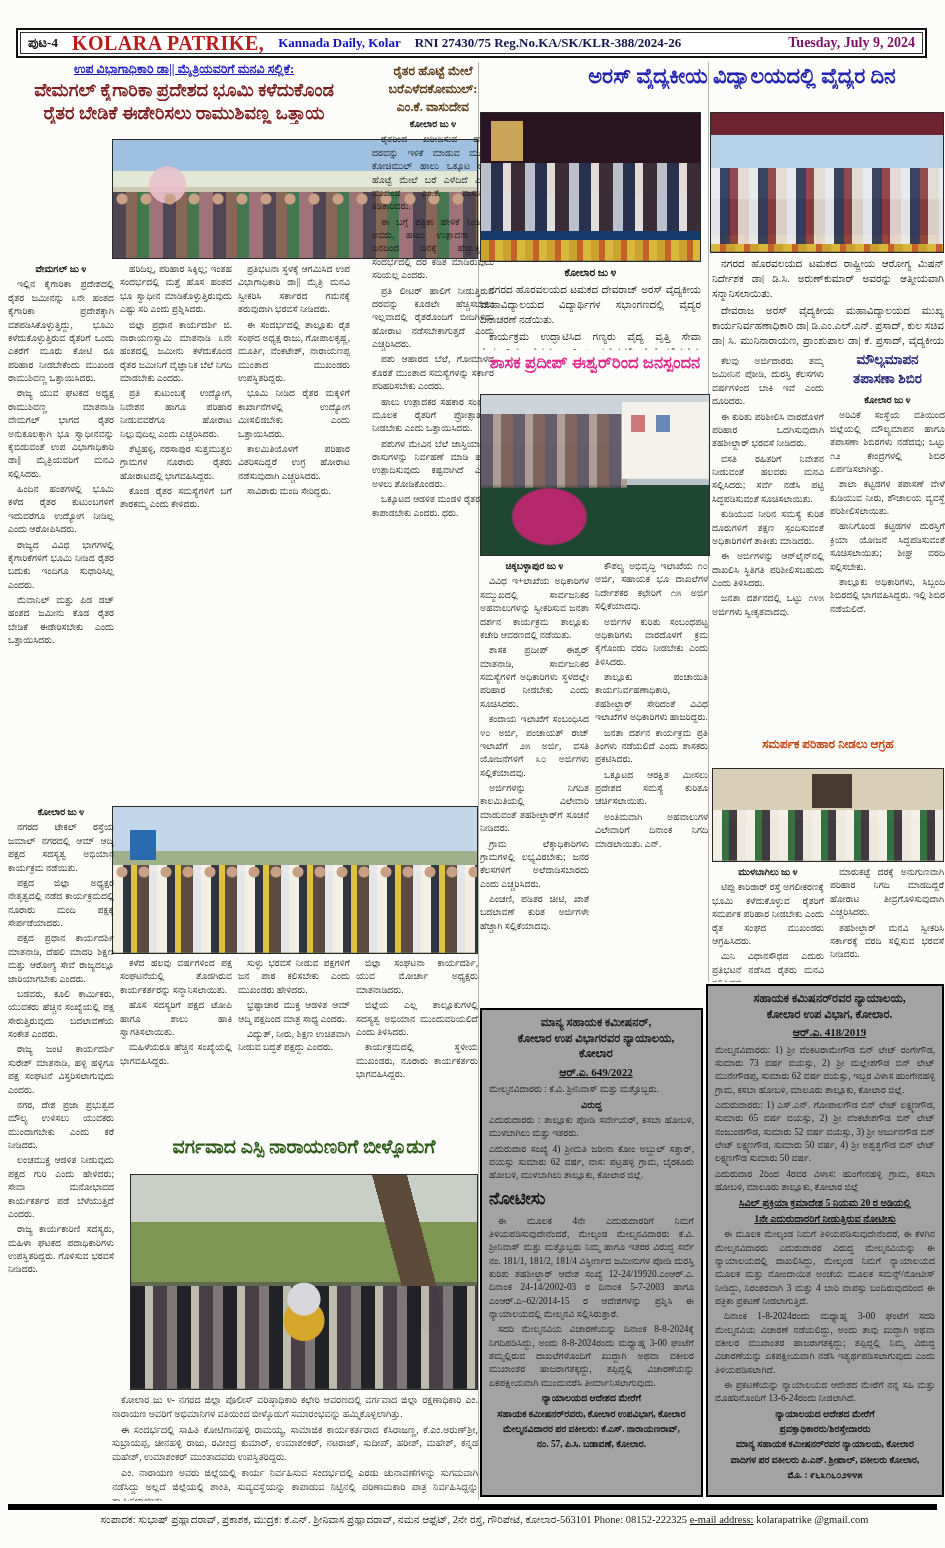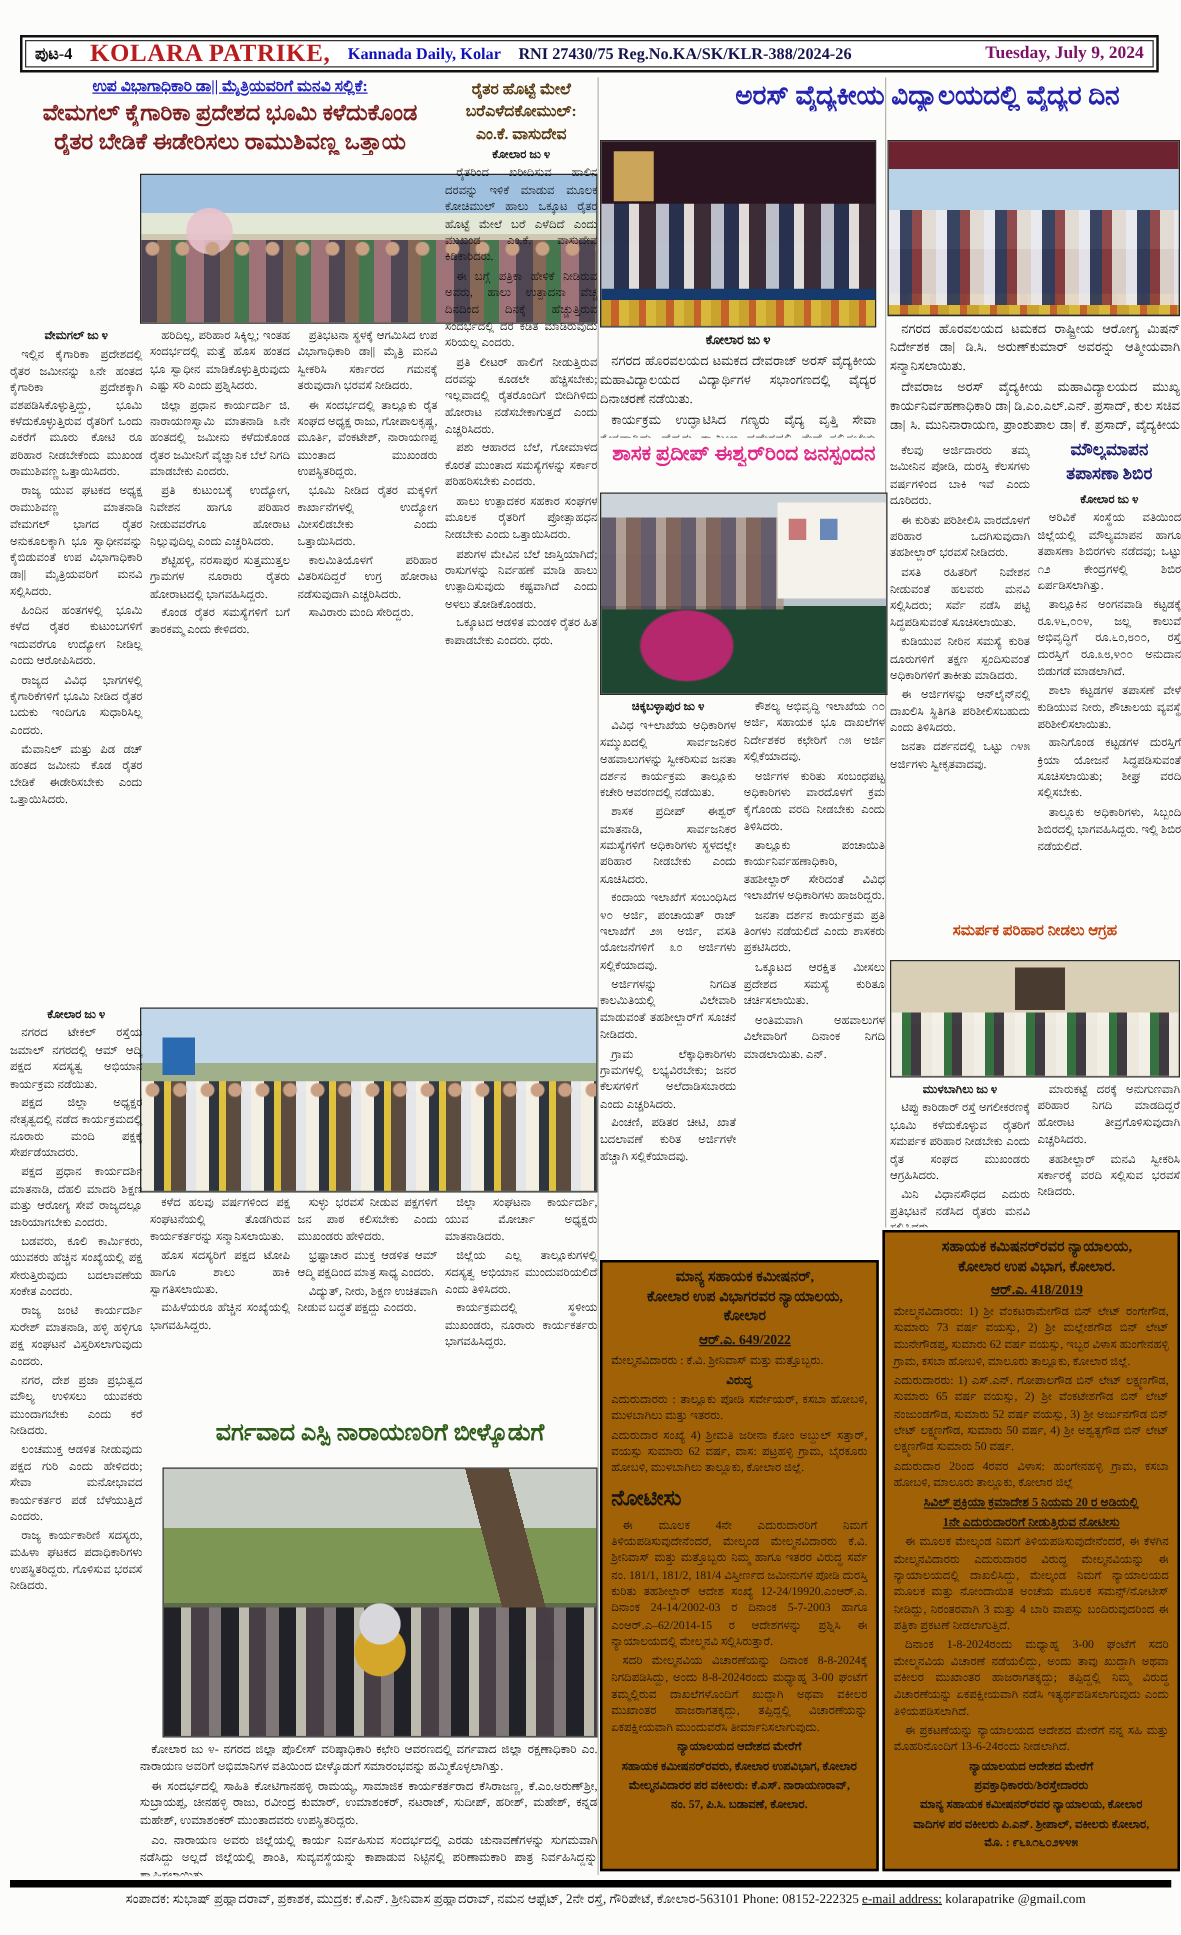--- a/index.html
+++ b/index.html
@@ -21,21 +21,21 @@
   
   .col{overflow:hidden;font-size:9.3px;line-height:1.44;text-align:justify;}
   .col p{margin:0 0 2px 0;text-indent:9px;}
   .col p.dl{text-align:center;font-weight:bold;text-indent:0;}
   .wide{font-size:10.4px;}
   
   .photo{border:1px solid #2a2a2a;box-sizing:border-box;}
   
   .vrule{width:1px;background:#b5b5ad;}
   
-  .notice{border:2px solid #000;box-sizing:border-box;background:#a16207;padding:5px 7px;overflow:hidden;}
+  .notice{border:2px solid #000;box-sizing:border-box;background:#a3a3a3;padding:5px 7px;overflow:hidden;}
   .notice .nh{font-weight:bold;font-size:11.5px;text-align:center;line-height:1.35;margin:0;}
   .notice .ncase{font-weight:bold;font-size:11px;text-align:center;margin:3px 0;text-decoration:underline;}
   .notice p{font-size:9.4px;line-height:1.42;text-align:justify;margin:0 0 2px 0;text-indent:9px;}
   .notice p.np{text-indent:0;}
   .notice .nvs{text-align:center;font-weight:bold;text-indent:0;}
   .notice .nbig{font-weight:bold;font-size:17px;text-align:left;margin:4px 0;text-indent:0;}
   .notice .nsub{font-weight:bold;text-align:center;text-decoration:underline;text-indent:0;font-size:9.8px;}
   .notice .nsig{text-align:center;font-weight:bold;text-indent:0;}
   
   #footbar{left:8px;top:1504px;width:929px;height:6px;background:#000;}
@@ -85,21 +85,21 @@
     <p>ಕೊಂಡ ರೈತರ ಸಮಸ್ಯೆಗಳಿಗೆ ಬಗೆ ತಾರಕಮ್ಮ ಎಂದು ಕೇಳಿದರು.</p>
   </div>
   <div class="abs col" style="left:238px;top:263px;width:112px;height:506px">
     <p>ಪ್ರತಿಭಟನಾ ಸ್ಥಳಕ್ಕೆ ಆಗಮಿಸಿದ ಉಪ ವಿಭಾಗಾಧಿಕಾರಿ ಡಾ|| ಮೈತ್ರಿ ಮನವಿ ಸ್ವೀಕರಿಸಿ ಸರ್ಕಾರದ ಗಮನಕ್ಕೆ ತರುವುದಾಗಿ ಭರವಸೆ ನೀಡಿದರು.</p>
     <p>ಈ ಸಂದರ್ಭದಲ್ಲಿ ತಾಲ್ಲೂಕು ರೈತ ಸಂಘದ ಅಧ್ಯಕ್ಷ ರಾಜು, ಗೋಪಾಲಕೃಷ್ಣ, ಮೂರ್ತಿ, ವೆಂಕಟೇಶ್, ನಾರಾಯಣಪ್ಪ ಮುಂತಾದ ಮುಖಂಡರು ಉಪಸ್ಥಿತರಿದ್ದರು.</p>
     <p>ಭೂಮಿ ನೀಡಿದ ರೈತರ ಮಕ್ಕಳಿಗೆ ಕಾರ್ಖಾನೆಗಳಲ್ಲಿ ಉದ್ಯೋಗ ಮೀಸಲಿಡಬೇಕು ಎಂದು ಒತ್ತಾಯಿಸಿದರು.</p>
     <p>ಕಾಲಮಿತಿಯೊಳಗೆ ಪರಿಹಾರ ವಿತರಿಸದಿದ್ದರೆ ಉಗ್ರ ಹೋರಾಟ ನಡೆಸುವುದಾಗಿ ಎಚ್ಚರಿಸಿದರು.</p>
     <p>ಸಾವಿರಾರು ಮಂದಿ ಸೇರಿದ್ದರು.</p>
   </div>
 
-  <div class="abs col" style="left:356px;top:62px;width:122px;height:707px">
+  <div class="abs col" style="left:372px;top:62px;width:122px;height:707px">
     <p class="dl" style="font-size:12.5px;color:#5a3a10;margin-bottom:0">ರೈತರ ಹೊಟ್ಟೆ ಮೇಲೆ</p>
     <p class="dl" style="font-size:12.5px;color:#5a3a10;margin-bottom:0">ಬರೆಎಳೆದಕೋಮುಲ್:</p>
     <p class="dl" style="font-size:12.5px;color:#5a3a10">ಎಂ.ಕೆ. ವಾಸುದೇವ</p>
     <p class="dl">ಕೋಲಾರ ಜು ೪</p>
     <p>ರೈತರಿಂದ ಖರೀದಿಸುವ ಹಾಲಿನ ದರವನ್ನು ಇಳಿಕೆ ಮಾಡುವ ಮೂಲಕ ಕೋಚಿಮುಲ್ ಹಾಲು ಒಕ್ಕೂಟ ರೈತರ ಹೊಟ್ಟೆ ಮೇಲೆ ಬರೆ ಎಳೆದಿದೆ ಎಂದು ಮುಖಂಡ ಎಂ.ಕೆ. ವಾಸುದೇವ ಕಿಡಿಕಾರಿದರು.</p>
     <p>ಈ ಬಗ್ಗೆ ಪತ್ರಿಕಾ ಹೇಳಿಕೆ ನೀಡಿರುವ ಅವರು, ಹಾಲು ಉತ್ಪಾದನಾ ವೆಚ್ಚ ದಿನದಿಂದ ದಿನಕ್ಕೆ ಹೆಚ್ಚುತ್ತಿರುವ ಸಂದರ್ಭದಲ್ಲಿ ದರ ಕಡಿತ ಮಾಡಿರುವುದು ಸರಿಯಲ್ಲ ಎಂದರು.</p>
     <p>ಪ್ರತಿ ಲೀಟರ್ ಹಾಲಿಗೆ ನೀಡುತ್ತಿರುವ ದರವನ್ನು ಕೂಡಲೇ ಹೆಚ್ಚಿಸಬೇಕು; ಇಲ್ಲವಾದಲ್ಲಿ ರೈತರೊಂದಿಗೆ ಬೀದಿಗಿಳಿದು ಹೋರಾಟ ನಡೆಸಬೇಕಾಗುತ್ತದೆ ಎಂದು ಎಚ್ಚರಿಸಿದರು.</p>
     <p>ಪಶು ಆಹಾರದ ಬೆಲೆ, ಗೋಮಾಳದ ಕೊರತೆ ಮುಂತಾದ ಸಮಸ್ಯೆಗಳನ್ನು ಸರ್ಕಾರ ಪರಿಹರಿಸಬೇಕು ಎಂದರು.</p>
     <p>ಹಾಲು ಉತ್ಪಾದಕರ ಸಹಕಾರ ಸಂಘಗಳ ಮೂಲಕ ರೈತರಿಗೆ ಪ್ರೋತ್ಸಾಹಧನ ನೀಡಬೇಕು ಎಂದು ಒತ್ತಾಯಿಸಿದರು.</p>
     <p>ಪಶುಗಳ ಮೇವಿನ ಬೆಲೆ ಜಾಸ್ತಿಯಾಗಿದೆ; ರಾಸುಗಳನ್ನು ನಿರ್ವಹಣೆ ಮಾಡಿ ಹಾಲು ಉತ್ಪಾದಿಸುವುದು ಕಷ್ಟವಾಗಿದೆ ಎಂದು ಅಳಲು ತೋಡಿಕೊಂಡರು.</p>
@@ -166,21 +166,20 @@
     <p>ಕುಡಿಯುವ ನೀರಿನ ಸಮಸ್ಯೆ ಕುರಿತ ದೂರುಗಳಿಗೆ ತಕ್ಷಣ ಸ್ಪಂದಿಸುವಂತೆ ಅಧಿಕಾರಿಗಳಿಗೆ ತಾಕೀತು ಮಾಡಿದರು.</p>
     <p>ಈ ಅರ್ಜಿಗಳನ್ನು ಆನ್‌ಲೈನ್‌ನಲ್ಲಿ ದಾಖಲಿಸಿ ಸ್ಥಿತಿಗತಿ ಪರಿಶೀಲಿಸಬಹುದು ಎಂದು ತಿಳಿಸಿದರು.</p>
     <p>ಜನತಾ ದರ್ಶನದಲ್ಲಿ ಒಟ್ಟು ೧೪೫ ಅರ್ಜಿಗಳು ಸ್ವೀಕೃತವಾದವು.</p>
   </div>
 
   <div class="abs hl" style="left:830px;top:352px;width:115px;font-size:13.5px;color:#1c1c72">ಮೌಲ್ಯಮಾಪನ</div>
   <div class="abs hl" style="left:830px;top:371px;width:115px;font-size:13.5px;color:#1c1c72">ತಪಾಸಣಾ ಶಿಬಿರ</div>
   <div class="abs col" style="left:830px;top:394px;width:115px;height:339px">
     <p class="dl">ಕೋಲಾರ ಜು ೪</p>
     <p>ಅರಿವಿಕೆ ಸಂಸ್ಥೆಯ ವತಿಯಿಂದ ಜಿಲ್ಲೆಯಲ್ಲಿ ಮೌಲ್ಯಮಾಪನ ಹಾಗೂ ತಪಾಸಣಾ ಶಿಬಿರಗಳು ನಡೆದವು; ಒಟ್ಟು ೧೨ ಕೇಂದ್ರಗಳಲ್ಲಿ ಶಿಬಿರ ಏರ್ಪಡಿಸಲಾಗಿತ್ತು.</p>
-    <p>ತಾಲ್ಲೂಕಿನ ಅಂಗನವಾಡಿ ಕಟ್ಟಡಕ್ಕೆ ರೂ.೪೬,೦೦೪, ಜಲ್ಲ ಕಾಲುವೆ ಅಭಿವೃದ್ಧಿಗೆ ರೂ.೬೦,೮೦೦, ರಸ್ತೆ ದುರಸ್ತಿಗೆ ರೂ.೩೮,೪೦೦ ಅನುದಾನ ಬಿಡುಗಡೆ ಮಾಡಲಾಗಿದೆ.</p>
     <p>ಶಾಲಾ ಕಟ್ಟಡಗಳ ತಪಾಸಣೆ ವೇಳೆ ಕುಡಿಯುವ ನೀರು, ಶೌಚಾಲಯ ವ್ಯವಸ್ಥೆ ಪರಿಶೀಲಿಸಲಾಯಿತು.</p>
     <p>ಹಾನಿಗೊಂಡ ಕಟ್ಟಡಗಳ ದುರಸ್ತಿಗೆ ಕ್ರಿಯಾ ಯೋಜನೆ ಸಿದ್ಧಪಡಿಸುವಂತೆ ಸೂಚಿಸಲಾಯಿತು; ಶೀಘ್ರ ವರದಿ ಸಲ್ಲಿಸಬೇಕು.</p>
     <p>ತಾಲ್ಲೂಕು ಅಧಿಕಾರಿಗಳು, ಸಿಬ್ಬಂದಿ ಶಿಬಿರದಲ್ಲಿ ಭಾಗವಹಿಸಿದ್ದರು. ಇಲ್ಲಿ ಶಿಬಿರ ನಡೆಯಲಿದೆ.</p>
   </div>
 
   <div class="abs hl" style="left:712px;top:737px;width:232px;font-size:12px;color:#c2410c">ಸಮರ್ಪಕ ಪರಿಹಾರ ನೀಡಲು ಆಗ್ರಹ</div>
   <div class="abs photo" style="left:712px;top:768px;width:232px;height:94px;
        background:
          linear-gradient(#4a3b30,#4a3b30) 52% 8%/40px 34px no-repeat,
          repeating-linear-gradient(90deg, rgba(245,242,235,.95) 0 9px, rgba(46,110,58,.95) 9px 16px, rgba(50,45,55,.9) 16px 24px, rgba(240,235,225,.95) 24px 33px) 0 100%/100% 55% no-repeat,

